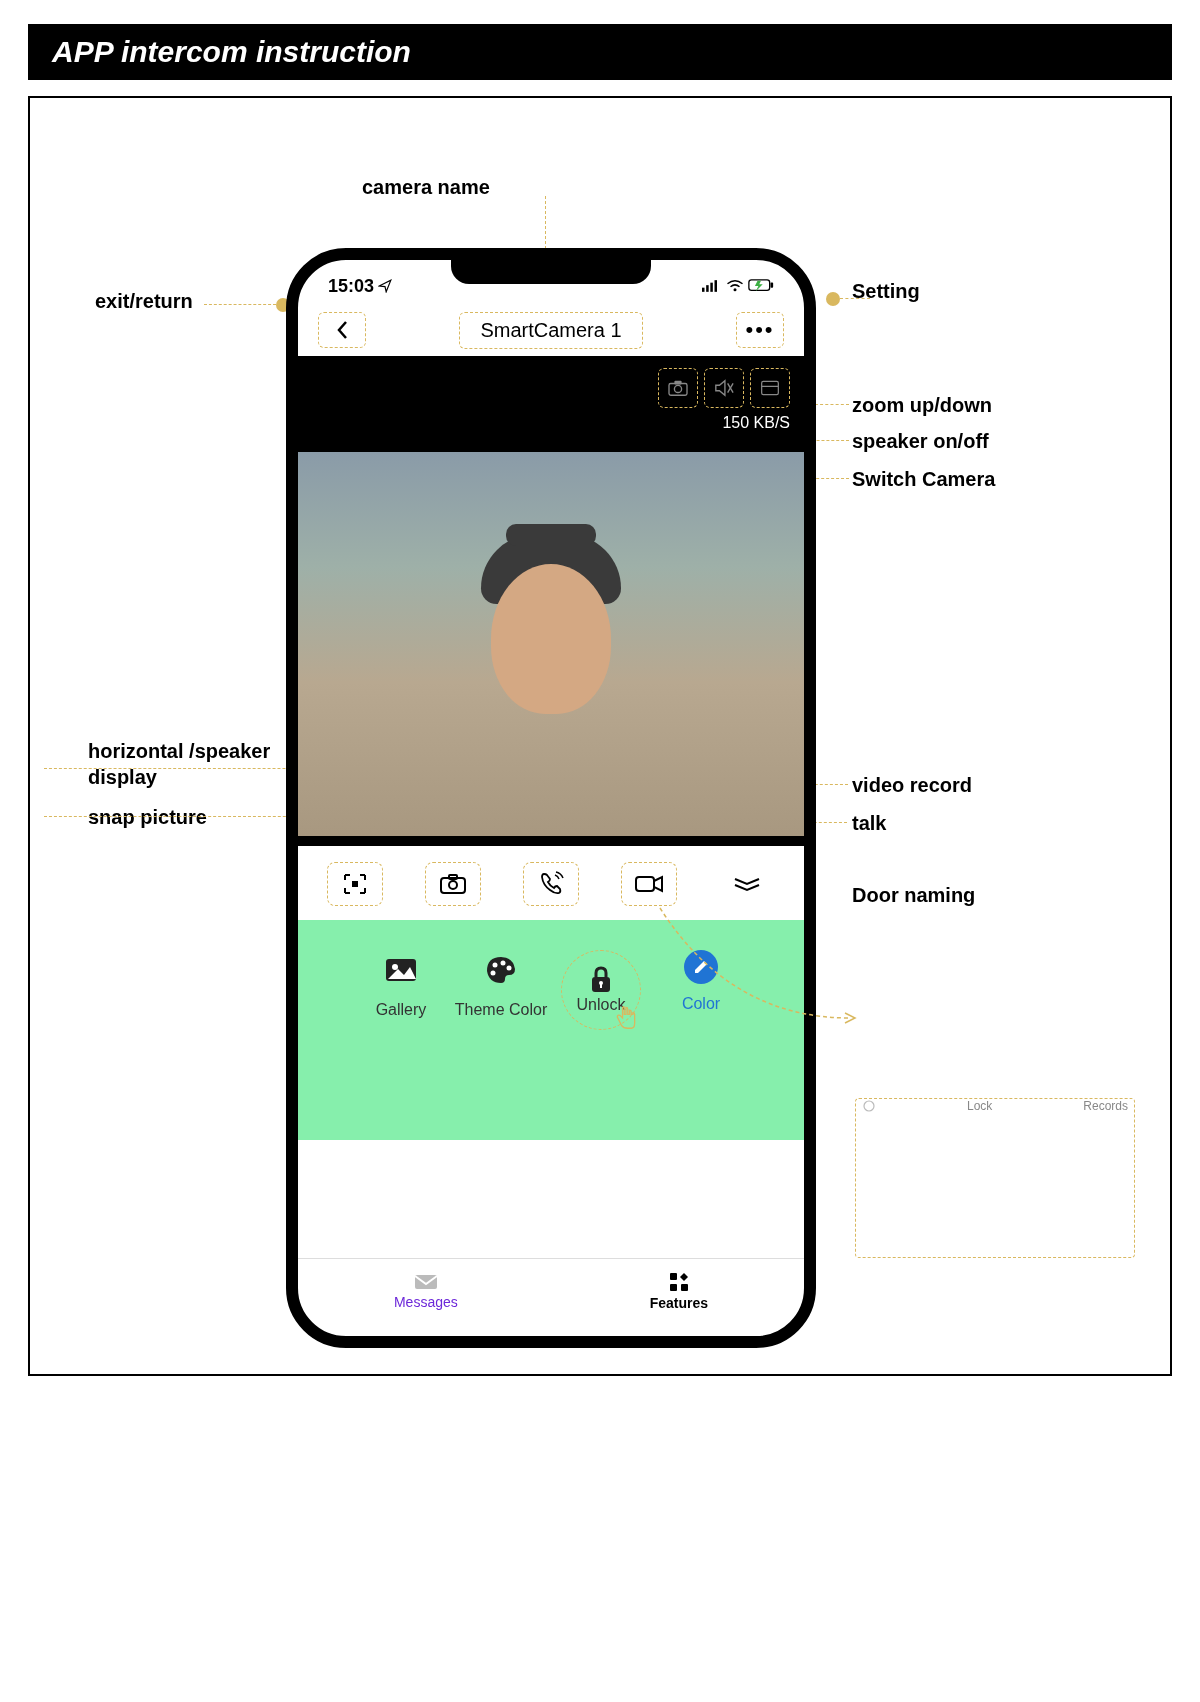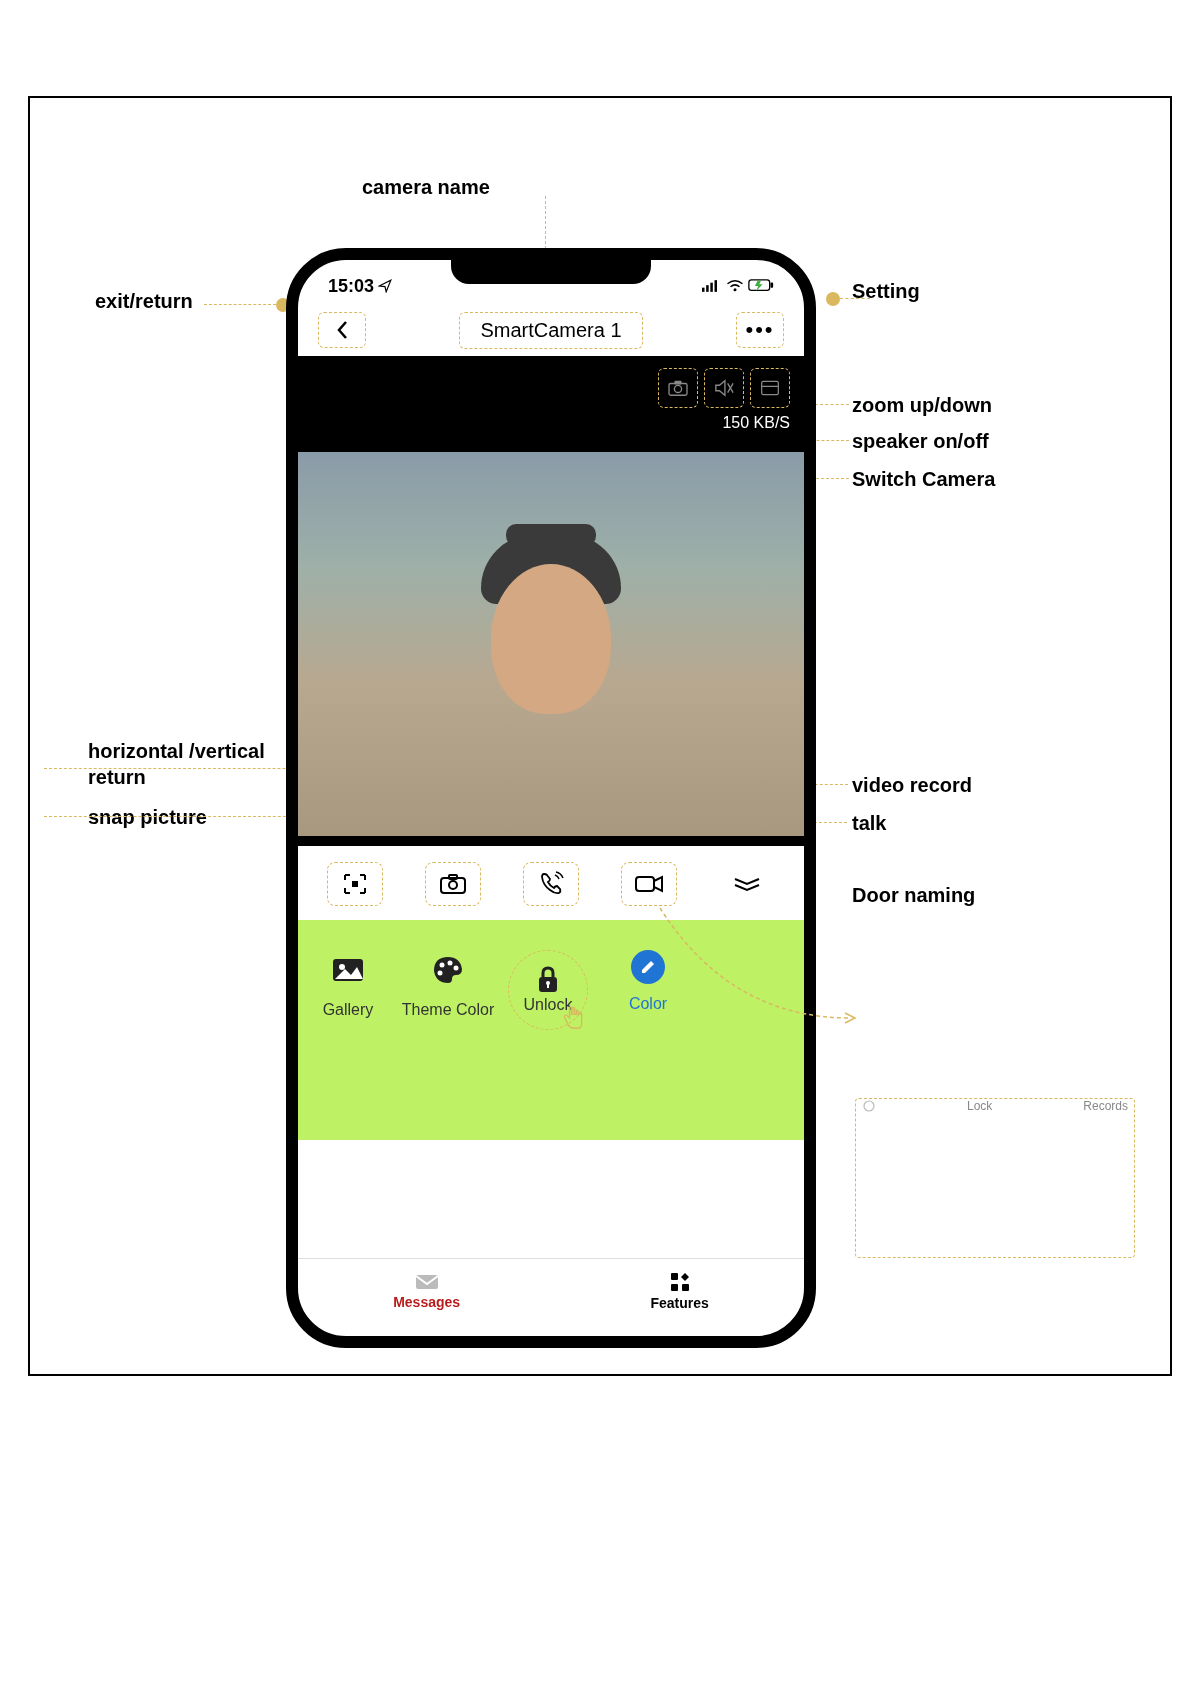--- a/index.html
+++ b/index.html
@@ -21,57 +21,60 @@
 .vicon { width: 40px; height: 40px; border: 1.5px dashed #d9b85f; border-radius: 6px; display: flex; align-items: center; justify-content: center; color: #fff; }
 .kbs { position: absolute; top: 58px; right: 14px; color: #fff; font-size: 16px; }
 .video-photo { position: absolute; top: 96px; left: 0; right: 0; bottom: 10px; background: linear-gradient(180deg, #8a9ba8 0%, #9eb0a8 30%, #b8a890 60%, #a89880 100%); display: flex; align-items: center; justify-content: center; overflow: hidden; }
 .face { position: relative; width: 200px; height: 260px; }
 .face-head { position: absolute; left: 40px; top: 50px; width: 120px; height: 150px; background: #d4a883; border-radius: 50% 50% 45% 45%; }
 .face-cap { position: absolute; left: 30px; top: 20px; width: 140px; height: 70px; background: #3a3a3a; border-radius: 70px 70px 20px 20px; }
 .face-brim { position: absolute; left: 55px; top: 10px; width: 90px; height: 22px; background: #3a3a3a; border-radius: 10px; }
 .action-bar { position: absolute; top: 590px; left: 0; right: 0; height: 68px; display: flex; align-items: center; justify-content: space-around; padding: 0 8px; background: #fff; }
 .abtn { width: 56px; height: 44px; border: 1.5px dashed #d9b85f; border-radius: 8px; display: flex; align-items: center; justify-content: center; }
 .abtn.noborder { border: none; }
-.grid-area { position: absolute; top: 660px; left: 0; right: 0; height: 220px; background: #bef264; display: flex; justify-content: flex-start; padding-top: 30px; }
+.grid-area { position: absolute; top: 660px; left: 0; right: 0; height: 220px; background: #86efac; display: flex; justify-content: center; padding-top: 30px; }
 .gitem { display: flex; flex-direction: column; align-items: center; gap: 10px; width: 100px; }
 .gitem-icon { width: 40px; height: 40px; display: flex; align-items: center; justify-content: center; }
 .gitem-label { font-size: 16px; text-align: center; color: #333; line-height: 1.2; }
 .unlock-wrap { border: 1.5px dashed #d9b85f; border-radius: 50%; width: 80px; height: 80px; display: flex; flex-direction: column; align-items: center; justify-content: center; position: relative; }
 .edit-circle { width: 34px; height: 34px; border-radius: 50%; background: #2074d4; display: flex; align-items: center; justify-content: center; }
 .tab-bar { position: absolute; bottom: 14px; left: 0; right: 0; height: 64px; border-top: 1px solid #ddd; display: flex; justify-content: space-around; align-items: center; }
 .tab { display: flex; flex-direction: column; align-items: center; gap: 2px; }
 .tab-label { font-size: 14px; }
 .tab.active .tab-label { color: #000; font-weight: bold; }
-.tab.inactive .tab-label { color: #b91c1c; font-weight: bold; }
+.tab.inactive .tab-label { color: #6d28d9; }
 .callout { position: absolute; font-size: 20px; font-weight: bold; color: #000; }
 .dot { position: absolute; width: 14px; height: 14px; border-radius: 50%; background: #d9b85f; }
 .leader { position: absolute; border-top: 1.5px dashed #d9b85f; }
 .leader-v { position: absolute; border-left: 1.5px dashed #d9b85f; }
 .door-panel { position: absolute; left: 825px; top: 1000px; width: 280px; height: 160px; border: 1.5px dashed #d9b85f; border-radius: 4px; }
 .door-tabs { display: flex; justify-content: space-between; font-size: 12px; color: #888; padding: 0 6px 6px 6px; }
 .door-row { display: flex; justify-content: space-around; margin-top: 6px; }
 .door-item { display: flex; flex-direction: column; align-items: center; gap: 6px; }
 .door-name { font-size: 17px; }
 .door-btn { width: 52px; height: 52px; border-radius: 50%; background: #fff; box-shadow: 0 2px 6px rgba(0,0,0,0.12); display: flex; align-items: center; justify-content: center; }
 .hand-cursor { position: absolute; width: 26px; height: 26px; }
 </style>
 </head>
 <body>
 
 <div class="page">
+  <div class="title-bar">
+    <span>APP intercom instruction</span>
+  </div>
 
   <div class="frame">
 
     <div class="callout" style="left:332px; top:78px;">camera name</div>
     <div class="callout" style="left:65px; top:192px;">exit/return</div>
     <div class="callout" style="left:822px; top:182px;">Setting</div>
     <div class="callout" style="left:822px; top:296px;">zoom up/down</div>
     <div class="callout" style="left:822px; top:332px;">speaker on/off</div>
     <div class="callout" style="left:822px; top:370px;">Switch Camera</div>
-    <div class="callout" style="left:58px; top:640px; width:200px; line-height:1.3;">horizontal /vertical return</div>
+    <div class="callout" style="left:58px; top:640px; width:200px; line-height:1.3;">horizontal /speaker display</div>
     <div class="callout" style="left:58px; top:708px;">snap picture</div>
     <div class="callout" style="left:822px; top:676px;">video record</div>
     <div class="callout" style="left:822px; top:714px;">talk</div>
     <div class="callout" style="left:822px; top:786px;">Door naming</div>
 
     <div class="dot" style="left:509px; top:186px;"></div>
     <div class="leader-v" style="left:515px; top:98px; height:88px;"></div>
 
     <div class="dot" style="left:246px; top:200px;"></div>
     <div class="leader" style="left:174px; top:206px; width:72px;"></div>

